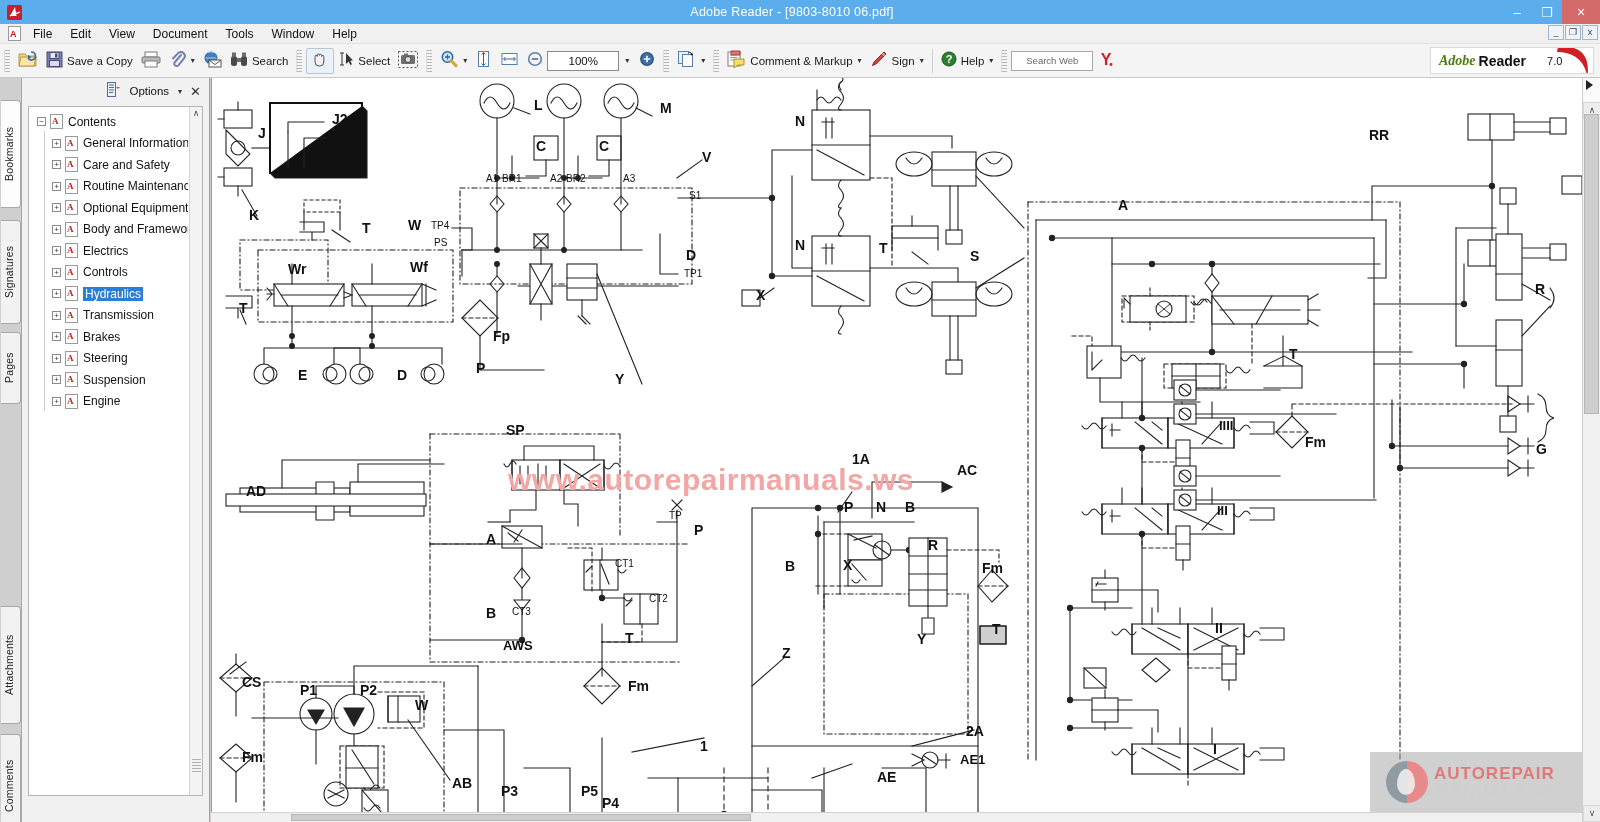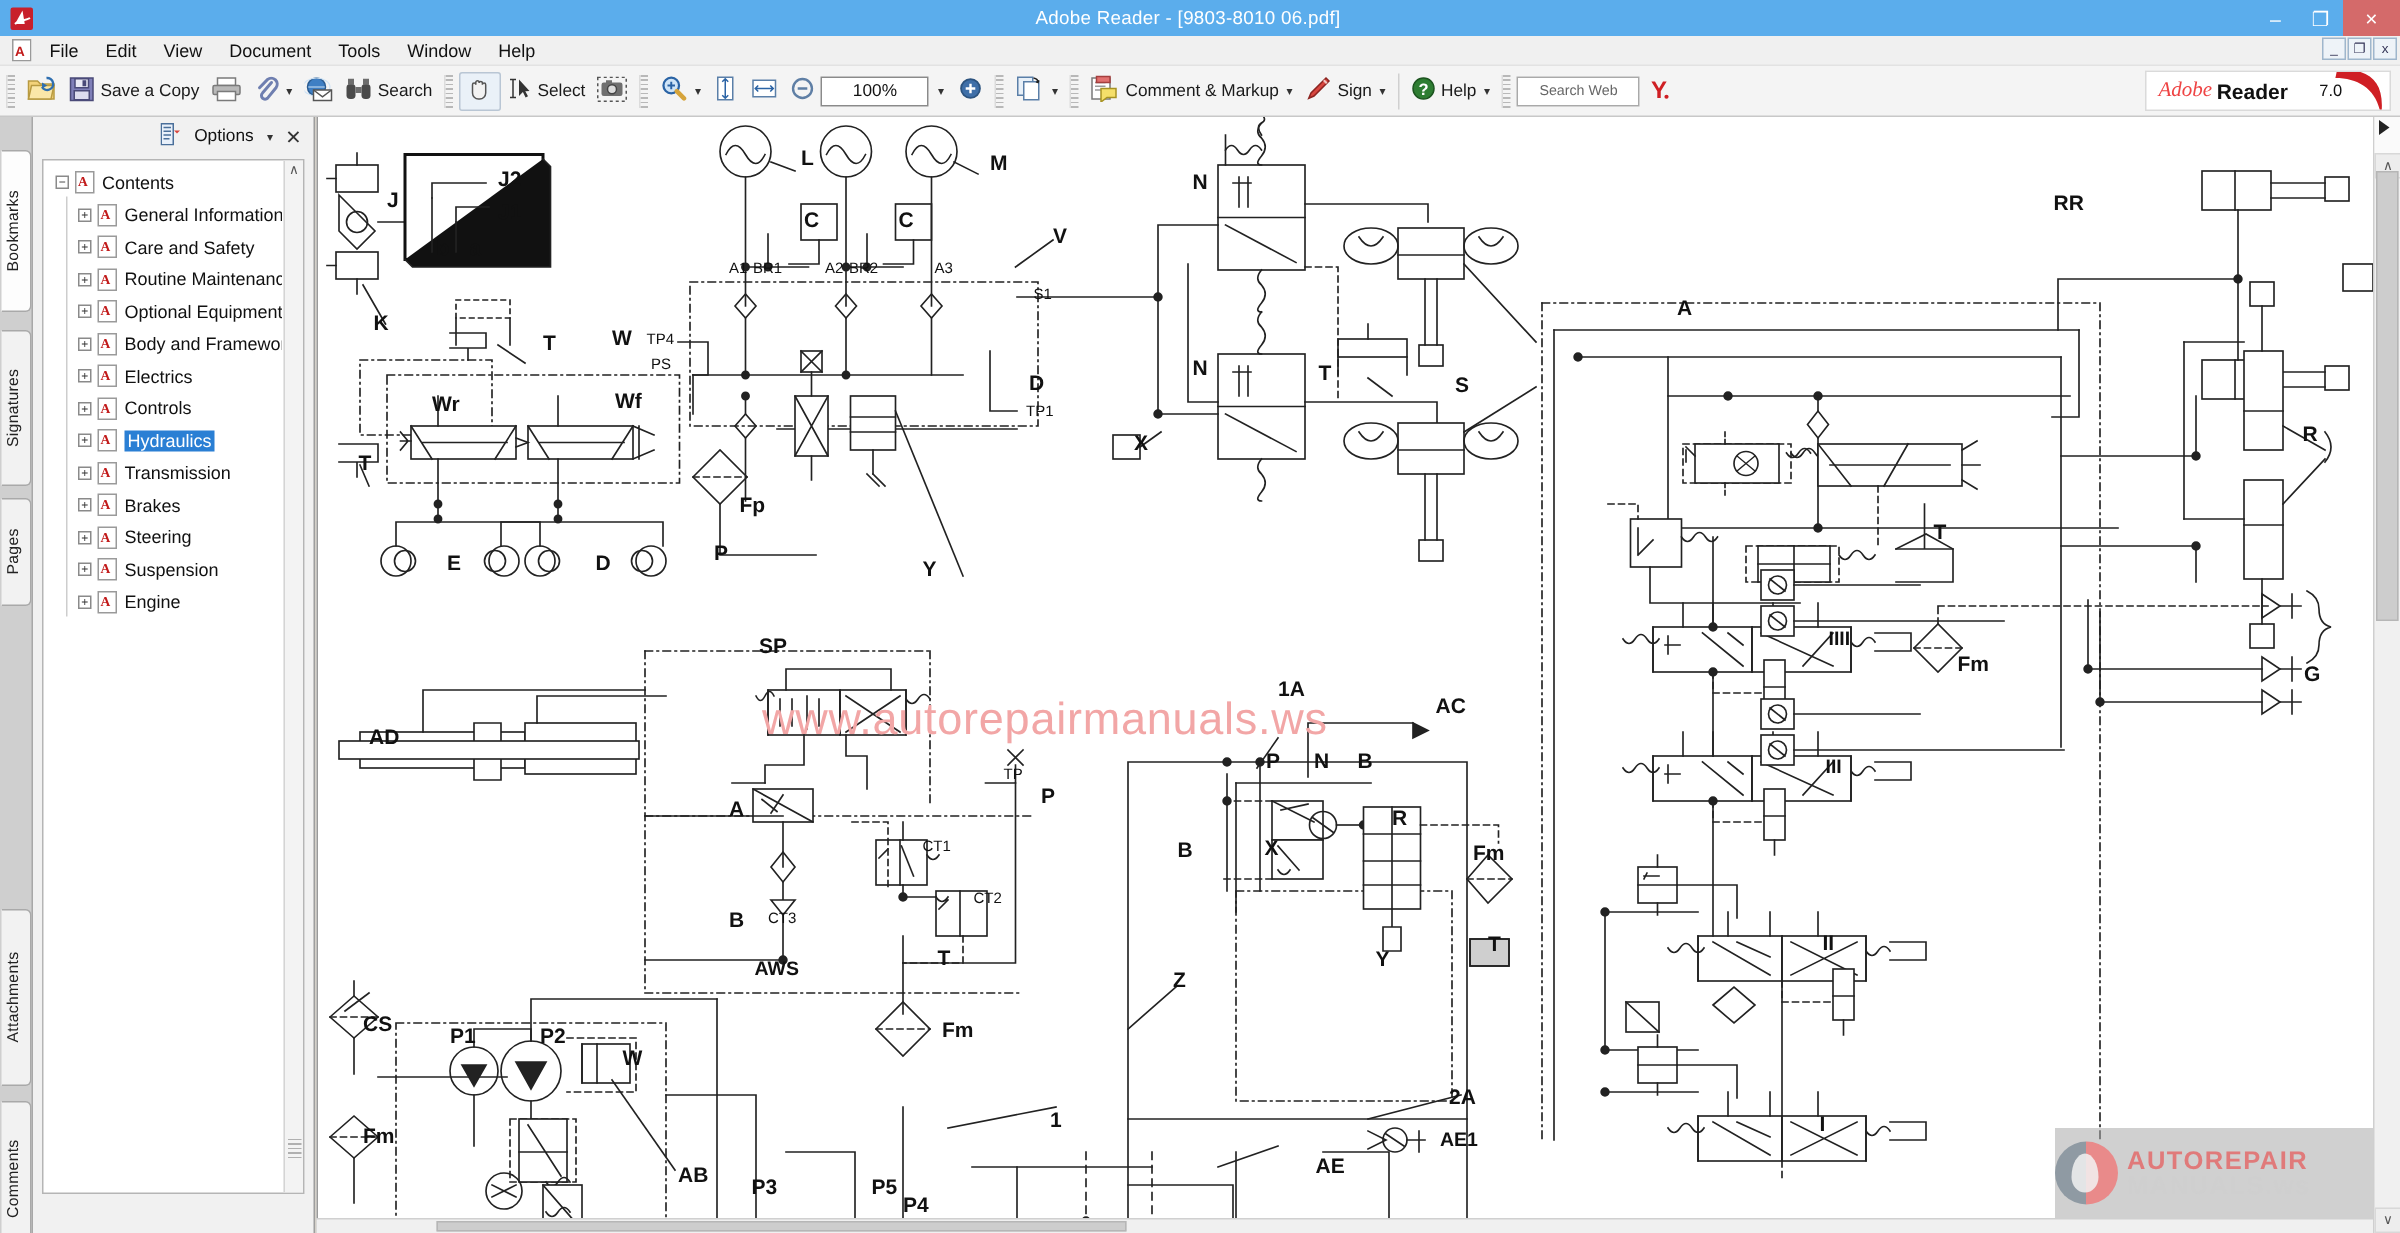--- a/index.html
+++ b/index.html
@@ -69,21 +69,21 @@
     width:82px; height:20px; border:1px solid #a9a9a9; background:#fff;
     font-size:9.5px; line-height:18px; color:#666; text-align:center;
   }
   .tb-hand{ border:1px solid #b9c6d4; background:#eaf1f8; border-radius:2px; }
   .adobelogo{
     position:absolute; right:6px; top:3px; width:164px; height:27px;
     background:#fff; border:1px solid #dadada;
     display:flex; align-items:center; justify-content:flex-start; padding-left:8px;
     overflow:hidden;
   }
-  .adobelogo .ad1{ color:#ef4444; font-family:"Liberation Serif",serif; font-style:italic; font-size:14px; font-weight:normal;}
+  .adobelogo .ad1{ color:#4d7c0f; font-family:"Liberation Serif",serif; font-style:italic; font-size:14px; font-weight:bold;}
   .adobelogo .ad2{ color:#111; font-size:14px; font-weight:bold; margin-left:3px;}
   .adobelogo .ad3{ color:#111; font-size:11px; margin-left:21px;}
   .adobelogo .swoosh{
     position:absolute; right:2px; top:-4px; width:40px; height:34px;
     color:#cf1f24; font-size:30px; line-height:30px; font-weight:bold;
     transform:skewX(-12deg);
   }
 
   
   .rail{
@@ -181,28 +181,28 @@
     background:#f0f0f0; border-top:1px solid #d0d0d0;
   }
   .hsb .hthumb{
     position:absolute; left:80px; top:1px; height:7px; width:460px;
     background:#cdcdcd; border:1px solid #b6b6b6;
   }
 
   
   .wm-center{
     position:absolute; left:296px; top:385px;
-    font-size:30px; font-weight:normal; color:#f2a6a6;
+    font-size:30px; font-weight:bold; color:#f2a6a6;
     letter-spacing:.5px; white-space:nowrap; pointer-events:none;
     font-family:"Liberation Sans", sans-serif;
   }
   .wm-corner{
     position:absolute; right:18px; bottom:10px; width:212px; height:60px;
     background:rgba(170,170,170,.55); display:flex; align-items:center; gap:6px;
-    padding-left:0; pointer-events:none;
+    padding-left:16px; pointer-events:none;
   }
   .wm-corner .disc{
     width:42px; height:42px; border-radius:50%;
     background:conic-gradient(#e98a8a 0 50%, #8f9aa3 50% 100%);
     position:relative; flex:none;
   }
   .wm-corner .disc::after{
     content:""; position:absolute; left:11px; top:8px; width:18px; height:26px;
     border-radius:50% 50% 50% 50%/60% 60% 40% 40%;
     background:#f2f2f2; opacity:.85;

